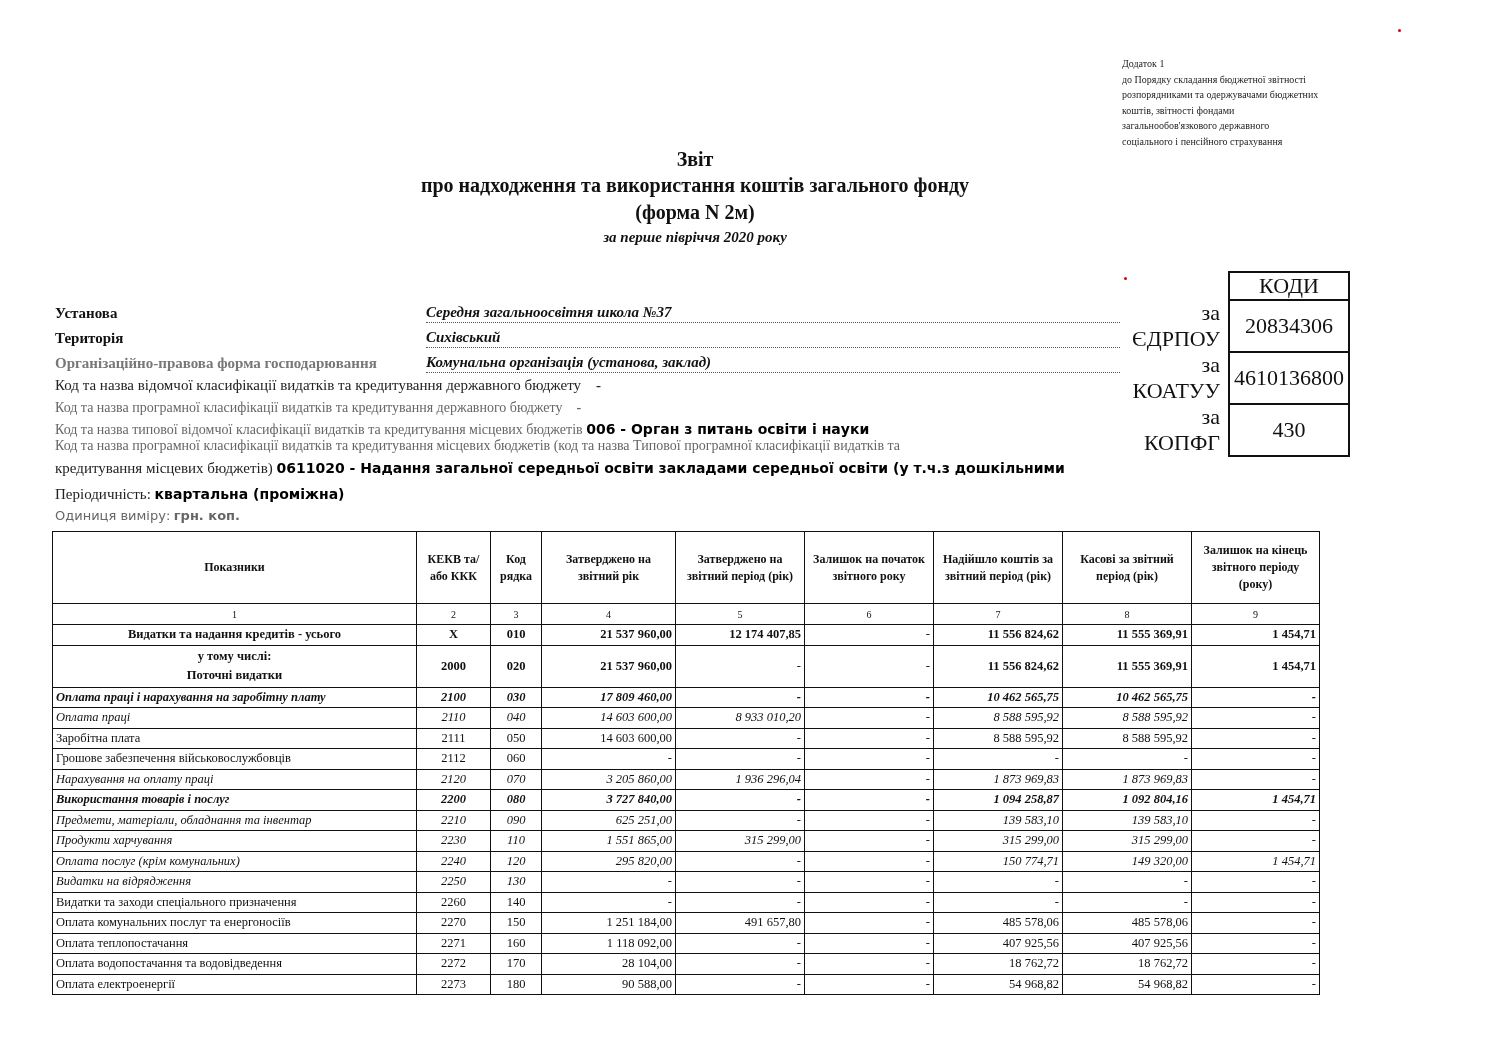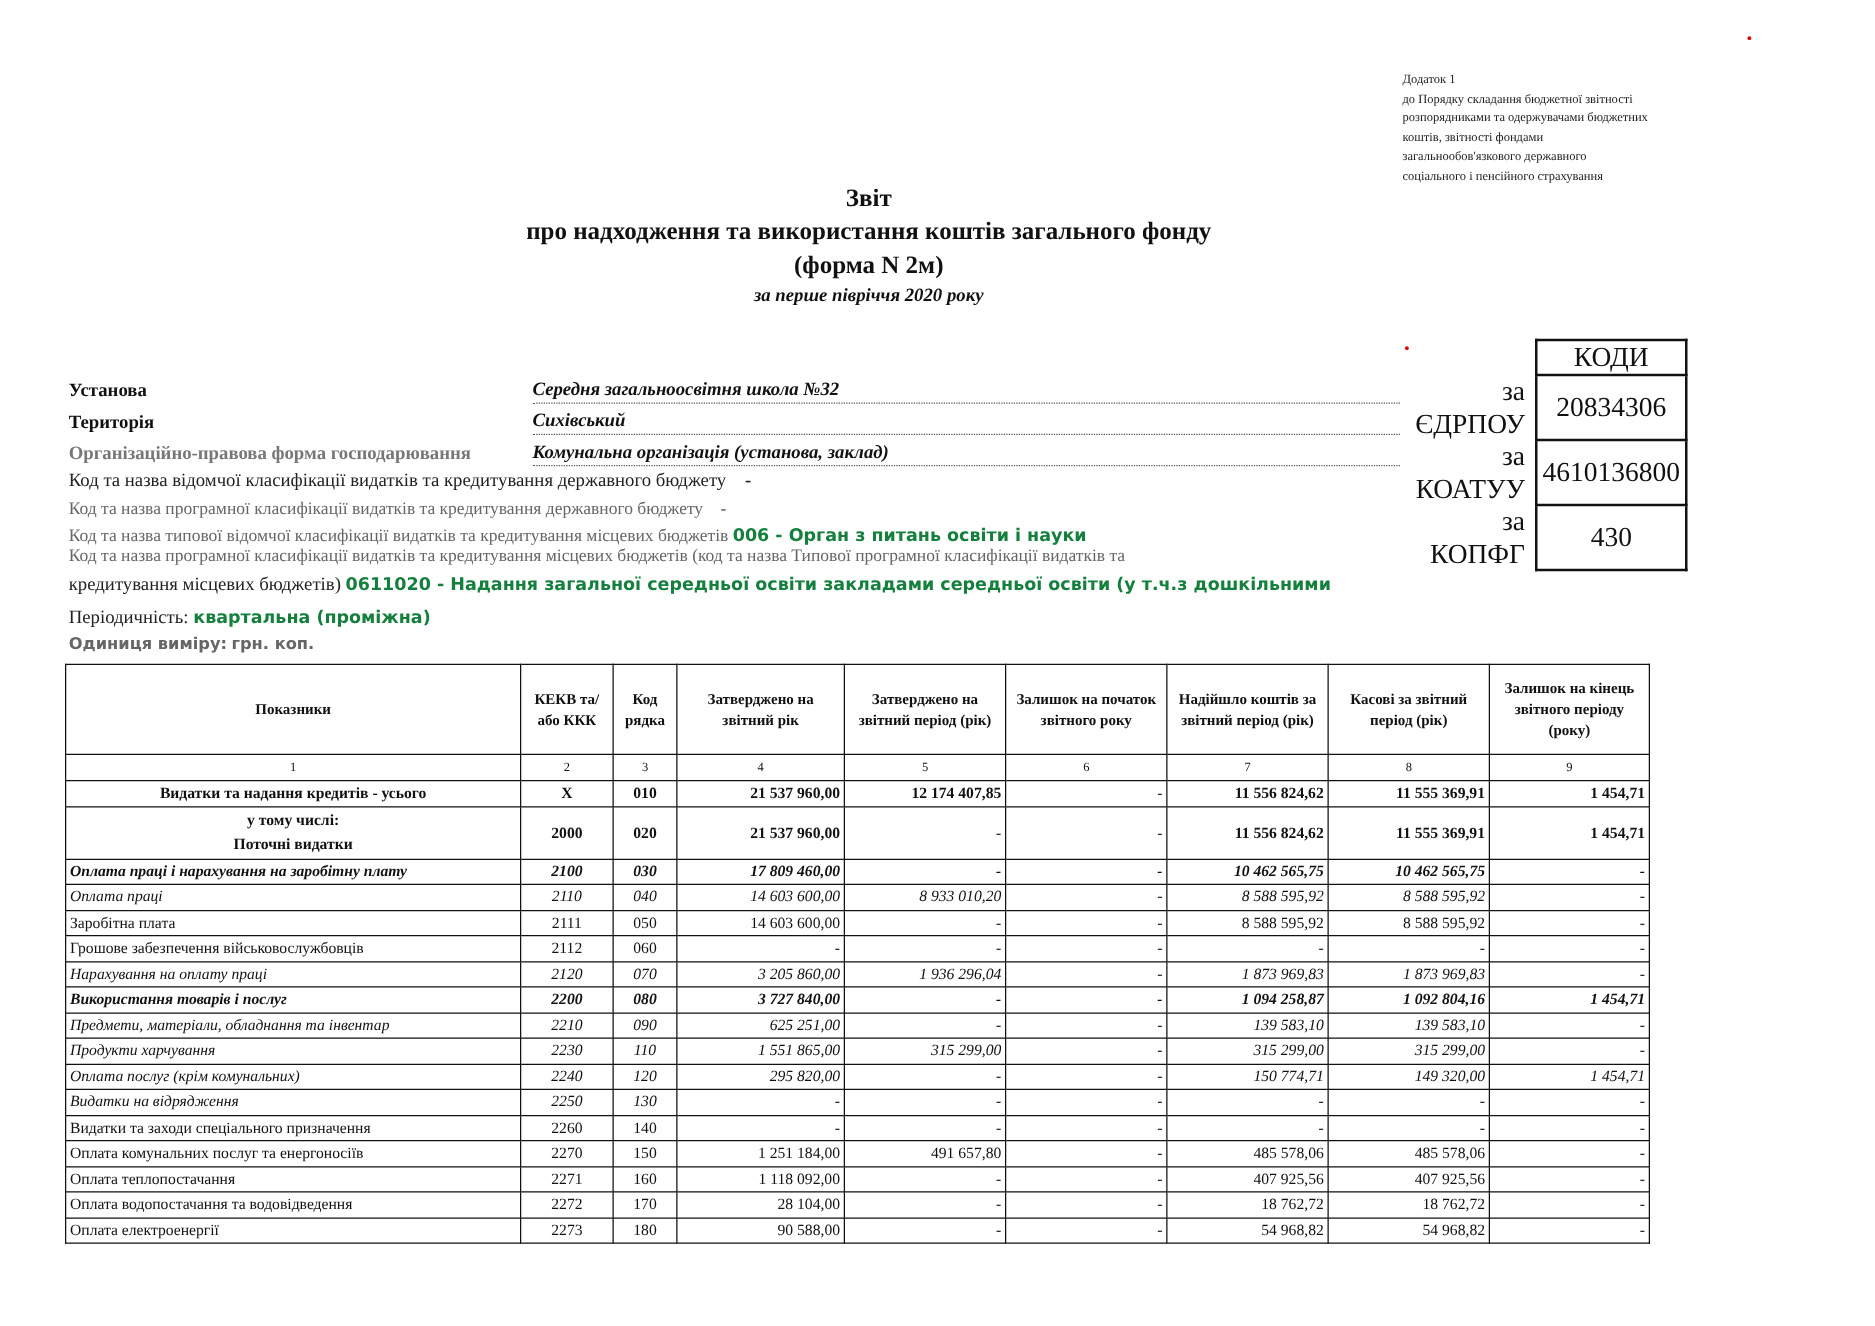--- a/index.html
+++ b/index.html
@@ -17,21 +17,21 @@
   .faded { color: #777; }
 
   .codes { left: 1120px; top: 271px; }
   .codes table { border-collapse: collapse; }
   .codes td { font-size: 22px; height: 22px; padding: 0 4px; }
   .codes td.lbl { text-align: right; width: 96px; padding-right: 8px; }
   .codes td.box { border: 2px solid #111; width: 102px; text-align: center; }
 
   .info-line { left: 55px; font-size: 15px; color: #222; white-space: nowrap; }
   .info-line.light { color: #666; font-size: 14px; }
-  .b-sans { font-family: "DejaVu Sans", sans-serif; font-weight: bold; font-size: 14px; color: #15803d; }
+  .b-sans { font-family: "DejaVu Sans", sans-serif; font-weight: bold; font-size: 14px; color: #000000; }
 
   .main-table { left: 52px; top: 531px; border-collapse: collapse; table-layout: fixed; }
   .main-table td, .main-table th { border: 1.5px solid #111; font-size: 12.5px; padding: 0 3px; overflow: hidden; white-space: nowrap; }
   .main-table th { font-size: 12px; font-weight: bold; text-align: center; line-height: 17px; white-space: normal; }
   .main-table tr.num td { text-align: center; font-size: 10px; height: 20px; }
   .main-table td.c { text-align: center; }
   .main-table td.r { text-align: right; }
   .main-table tr { height: 20.5px; }
   .main-table tr.bold td { font-weight: bold; }
   .main-table tr.ital td { font-style: italic; }
@@ -56,21 +56,21 @@
 </div>
 
 <div class="abs title-block">
   <div class="title-main">Звіт</div>
   <div class="title-sub">про надходження та використання коштів загального фонду</div>
   <div class="title-form">(форма N 2м)</div>
   <div class="title-period">за перше півріччя 2020 року</div>
 </div>
 
 <div class="abs field-label" style="top:305px;">Установа</div>
-<div class="abs field-value" style="top:304px;">Середня загальноосвітня школа №32</div>
+<div class="abs field-value" style="top:304px;">Середня загальноосвітня школа №37</div>
 <div class="abs field-label" style="top:330px;">Територія</div>
 <div class="abs field-value" style="top:329px;">Сихівський</div>
 <div class="abs field-label faded" style="top:355px;">Організаційно-правова форма господарювання</div>
 <div class="abs field-value" style="top:354px;">Комунальна організація (установа, заклад)</div>
 
 <div class="abs codes">
   <table>
     <tbody>
         <tr>
       <td class="lbl"></td>
@@ -107,21 +107,21 @@
 <div class="abs info-line light" style="top:438px;">Код та назва програмної класифікації видатків та кредитування місцевих бюджетів (код та назва Типової програмної класифікації видатків та</div>
 <div class="abs info-line" style="top:460px;">
   <span>кредитування місцевих бюджетів)</span>
   <span class="b-sans">0611020 - Надання загальної середньої освіти закладами середньої освіти (у т.ч.з дошкільними</span>
 </div>
 <div class="abs info-line" style="top:486px;">
   <span>Періодичність:</span>
   <span class="b-sans">квартальна (проміжна)</span>
 </div>
 <div class="abs info-line light" style="top:508px;">
-  <span style="font-family:'DejaVu Sans',sans-serif;font-size:13px;font-weight:bold;">Одиниця виміру:</span>
+  <span style="font-family:'DejaVu Sans',sans-serif;font-size:13px;">Одиниця виміру:</span>
   <span style="font-family:'DejaVu Sans',sans-serif;font-size:13px;font-weight:bold;">грн. коп.</span>
 </div>
 
 <table class="abs main-table">
   <colgroup>
     <col style="width:364px">
     <col style="width:74px">
     <col style="width:51px">
     <col style="width:134px">
     <col style="width:129px">

